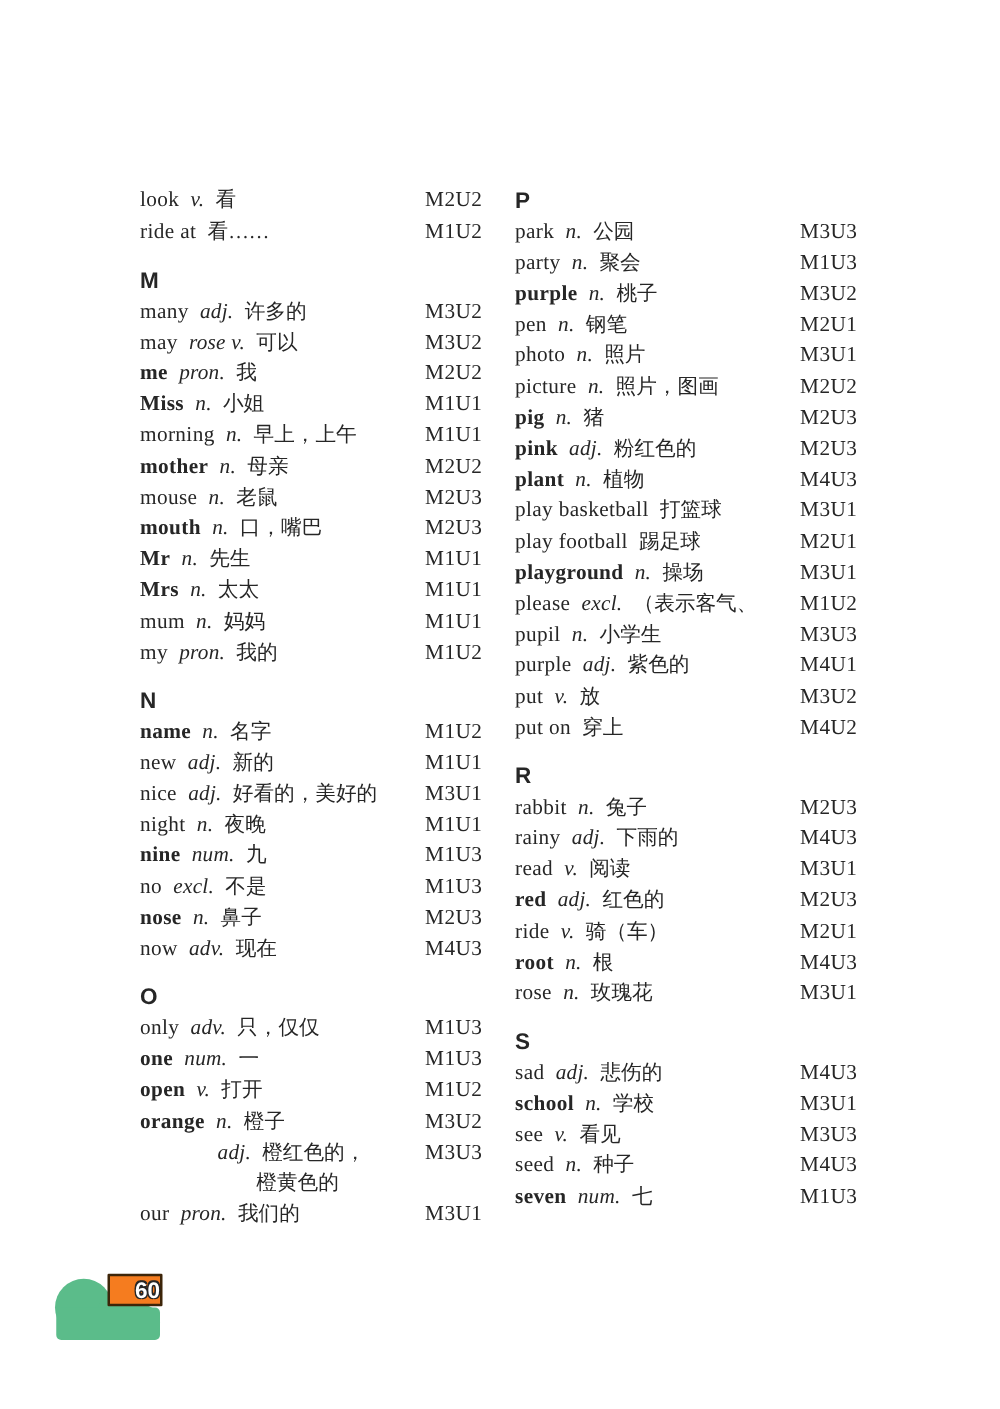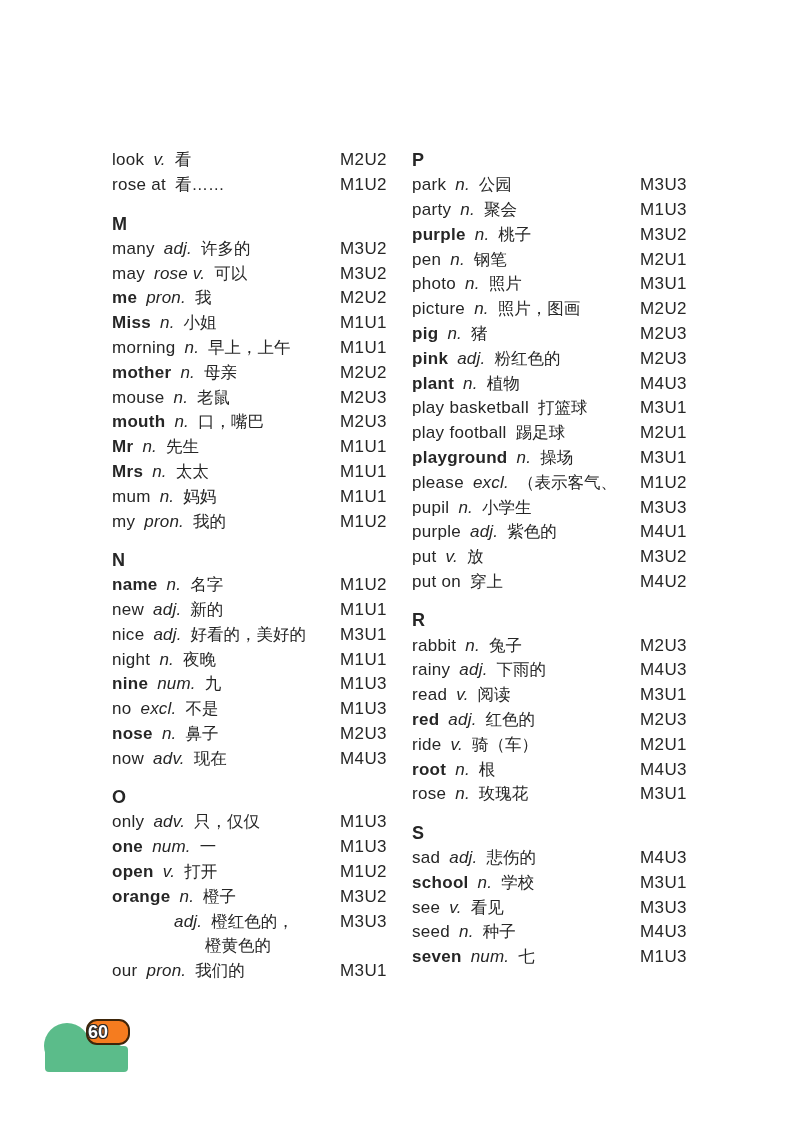--- a/index.html
+++ b/index.html
@@ -12,56 +12,56 @@
   .col-1{left:112px;width:278px;}
   .col-2{left:412px;width:273px;}
   .section{display:block;}
   .hdr{
     height:24.8px;line-height:24.8px;margin-top:14px;
     font-weight:700;font-size:18px;letter-spacing:.3px;
   }
   .section:first-child .hdr{margin-top:0;}
   .row{
     height:24.8px;display:flex;align-items:center;
-    font-size:17px;white-space:nowrap;
+    font-size:17px;white-space:nowrap;font-family:Liberation Serif, serif;
   }
   .word{margin-right:9px;letter-spacing:.3px;}
   .word.b{font-weight:700;}
   .pos{font-style:italic;margin-right:9px;letter-spacing:.2px;}
   .def{font-size:16.5px;}
   .code{margin-left:auto;text-align:left;letter-spacing:.4px;}
   .col-1 .code{width:50px;}
   .col-2 .code{width:45px;}
   .indent-1{padding-left:62px;}
   .indent-2{padding-left:77px;}
   .indent-3{padding-left:93px;}
   .footer-art{position:absolute;left:40px;top:1015px;width:100px;height:65px;}
   .cloud-svg{position:absolute;left:0;top:0;}
   .page-badge{
     position:absolute;left:46px;top:4px;width:40px;height:22px;
-    border:2px solid #0369a1;border-radius:11px;
-    display:flex;align-items:center;justify-content:flex-start;
+    border:2px solid #0369a1;border-radius:1px;
+    display:flex;align-items:center;justify-content:flex-end;
     font-size:18px;font-weight:700;color:#ffffff;
     text-shadow:-1px -1px 0 #262626,1px -1px 0 #262626,-1px 1px 0 #262626,1px 1px 0 #262626;
   }
 </style>
 </head>
 <body style="color: rgb(38, 38, 38);">
 
 <div id="glossary">
     <div class="col col-1">
       <div class="section">
         <div class="row">
           <span class="word">look</span>
           <span class="pos">v.</span>
           <span class="def">看</span>
           <span class="code">M2U2</span>
         </div>
         <div class="row">
-          <span class="word">rose at</span>
+          <span class="word">ride at</span>
           <span class="def">看……</span>
           <span class="code">M1U2</span>
         </div>
       </div>
       <div class="section">
         <div class="hdr">M</div>
         <div class="row">
           <span class="word">many</span>
           <span class="pos">adj.</span>
           <span class="def">许多的</span>

